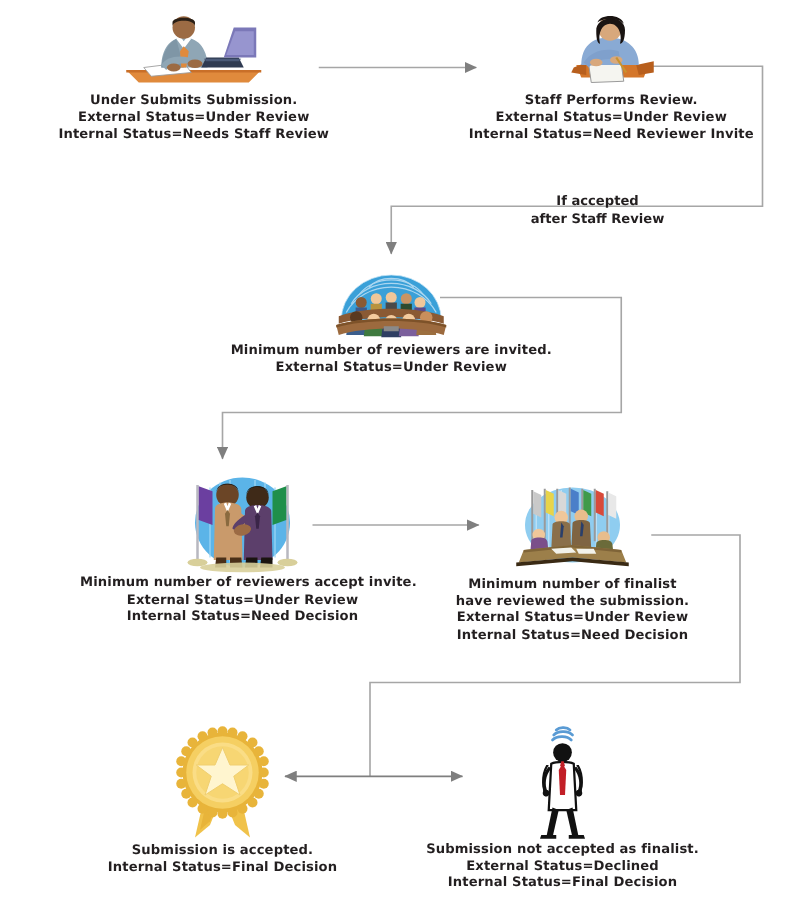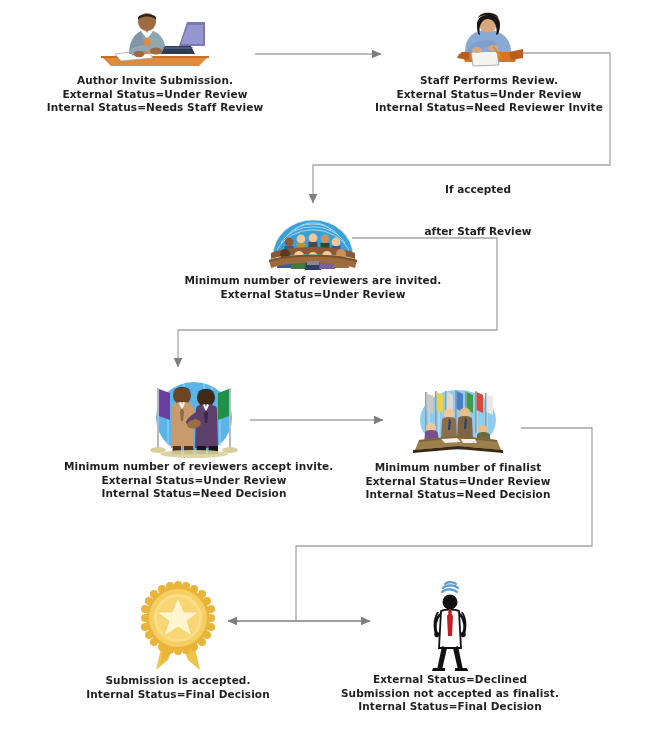--- a/index.html
+++ b/index.html
@@ -52,21 +52,21 @@
 
   .edge-label {
     position: absolute;
     font-size: 10.5px;
     font-weight: bold;
     color: #231f20;
     line-height: 13.5px;
     text-align: center;
     white-space: nowrap;
   }
-  .edge-label .ln { display: block; margin-top: 28px; }
+  .edge-label .ln { display: block; }
 
   
   .art-svg { display: block; }
 </style>
 </head>
 <body>
 
 <div id="canvas">
 
   <svg id="connectors" viewBox="0 0 648 737">
@@ -131,21 +131,21 @@
         <ellipse cx="61" cy="43" rx="6" ry="3.4" fill="#9c6b44"></ellipse>
         <ellipse cx="44" cy="46" rx="5.5" ry="3.2" fill="#9c6b44"></ellipse>
 
         <path d="M66,46 L100,46 L96,38 L70,38 Z" fill="#2f3b52"></path>
         <path d="M68,39 L98,39 L96,41 L70,41 Z" fill="#4a5a78"></path>
         <path d="M84,38 L110,38 L110,14 L92,14 Z" fill="#7b78b8"></path>
         <path d="M86,36 L108,36 L108,17 L93,17 Z" fill="#9795cf"></path>
       </svg>
     </div>
     <div class="node-caption" style="margin-top:4px;">
-      <span class="ln">Author Invite Submission.</span>
+      <span class="ln">Under Submits Submission.</span>
       <span class="ln">External Status=Under Review</span>
       <span class="ln">Internal Status=Needs Staff Review</span>
     </div>
   </div>
 
   <div class="node" style="left:358px; top:8px; width:262px;">
     <div class="node-art" style="width:80px;height:62px;">
       <svg class="art-svg" width="80" height="62" viewBox="0 0 80 62">
 
         <path d="M12,44 L70,44 L66,54 L16,54 Z" fill="#d4762a"></path>
@@ -334,20 +334,21 @@
         <path d="M14,52 L53,48 L92,52 L96,62 L53,58 L10,62 Z" fill="#9c7f4a"></path>
         <path d="M14,52 L53,48 L92,52 L92,54 L53,50 L14,54 Z" fill="#7f6438"></path>
         <path d="M8,62 L53,58 L98,62 L98,65 L53,61 L8,65 Z" fill="#3a2a14"></path>
 
         <path d="M36,51 L52,50 L56,54 L40,55 Z" fill="#f2f2ea"></path>
         <path d="M56,51 L70,51 L72,55 L58,55 Z" fill="#f2f2ea"></path>
       </svg>
     </div>
     <div class="node-caption" style="margin-top:3px;">
       <span class="ln">Minimum number of finalist</span>
+      <span class="ln">have reviewed the submission.</span>
       <span class="ln">External Status=Under Review</span>
       <span class="ln">Internal Status=Need Decision</span>
     </div>
   </div>
 
   <div class="node" style="left:55px; top:580px; width:246px;">
     <div class="node-art" style="width:92px;height:92px;">
       <svg class="art-svg" width="92" height="92" viewBox="0 0 92 92">
 
         <path d="M32,55 L24,90 L36,80 L44,60 Z" fill="#f0c24a"></path>
@@ -423,19 +424,19 @@
         <path d="M54,54 C56,57 54,60 51,59 C49,58 49,55 51,54 Z" fill="#111111"></path>
 
         <path d="M31,68 L26,92 L31,92 L36,70 Z" fill="#111111"></path>
         <path d="M47,68 L52,92 L47,92 L42,70 Z" fill="#111111"></path>
 
         <path d="M22,90 L34,90 L34,93 L21,93 Z" fill="#111111"></path>
         <path d="M44,90 L56,90 L57,93 L44,93 Z" fill="#111111"></path>
       </svg>
     </div>
     <div class="node-caption" style="margin-top:1px;">
+      <span class="ln">Submission not accepted as finalist.</span>
       <span class="ln">External Status=Declined</span>
-      <span class="ln">Submission not accepted as finalist.</span>
       <span class="ln">Internal Status=Final Decision</span>
     </div>
   </div>
 
 </div>
 
 </body></html>

